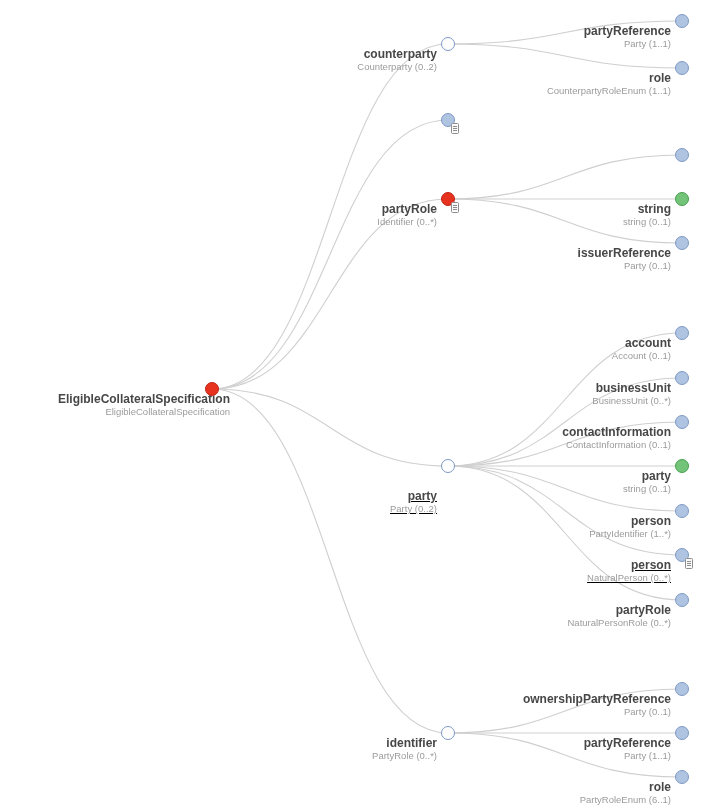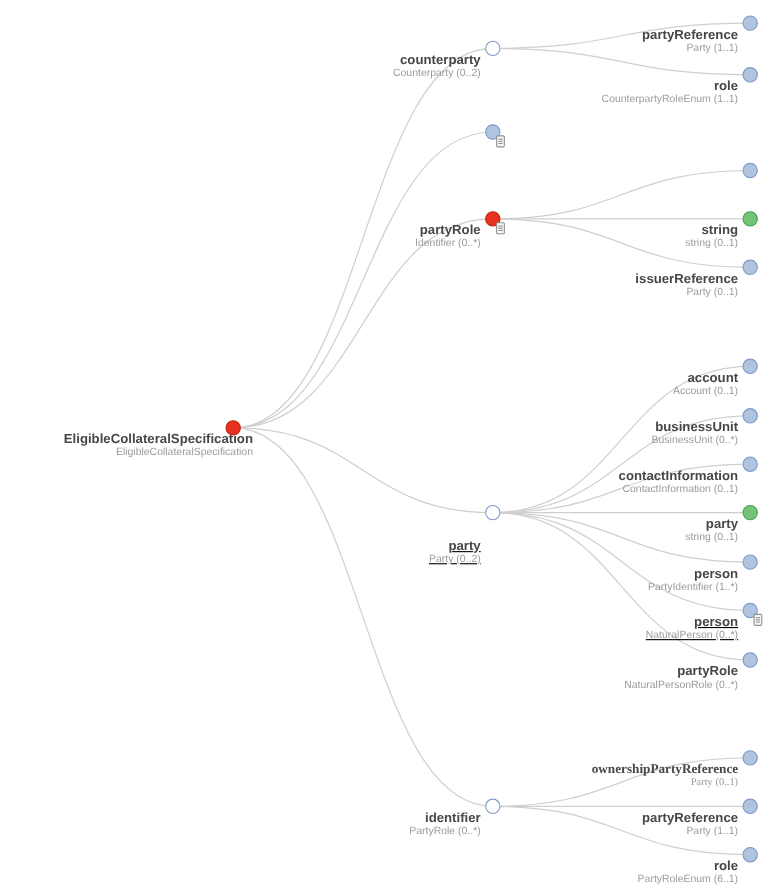--- a/index.html
+++ b/index.html
@@ -181,21 +181,21 @@
       <div class="node-name">person</div>
       <div class="node-type">NaturalPerson (0..*)</div>
     </div>
     <div class="node-circle filled" style="left: 675px; top: 548px;"></div>
     <div class="badge" style="left: 685px; top: 558px;"></div>
     <div class="node-label" style="right: 37px; top: 591px;">
       <div class="node-name">partyRole</div>
       <div class="node-type">NaturalPersonRole (0..*)</div>
     </div>
     <div class="node-circle filled" style="left: 675px; top: 593px;"></div>
-    <div class="node-label" style="right: 37px; top: 680px; font-family: Liberation Serif, serif;">
+    <div class="node-label" style="right: 37px; top: 680px;">
       <div class="node-name">ownershipPartyReference</div>
       <div class="node-type">Party (0..1)</div>
     </div>
     <div class="node-circle filled" style="left: 675px; top: 682px;"></div>
     <div class="node-label" style="right: 37px; top: 724px;">
       <div class="node-name">partyReference</div>
       <div class="node-type">Party (1..1)</div>
     </div>
     <div class="node-circle filled" style="left: 675px; top: 726px;"></div>
     <div class="node-label" style="right: 37px; top: 768px;">

